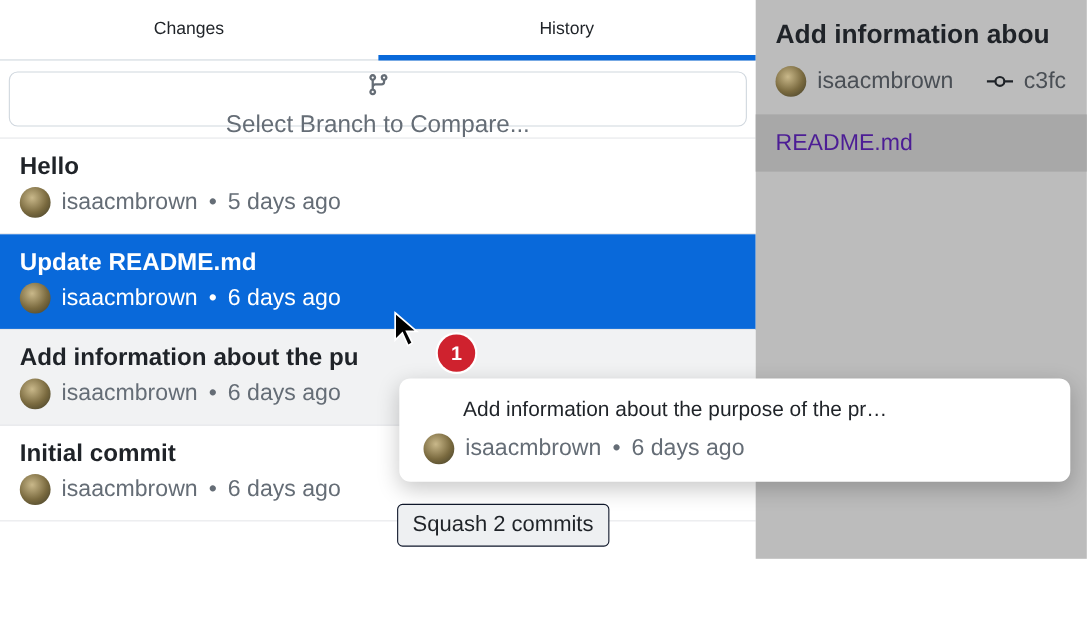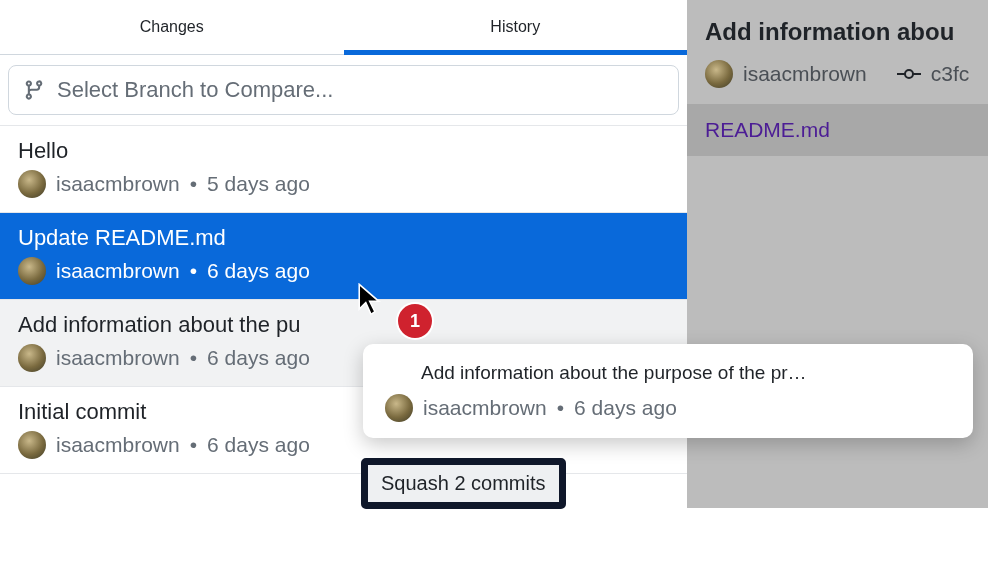--- a/index.html
+++ b/index.html
@@ -61,31 +61,32 @@
     .branch-select {
       display: flex;
       align-items: center;
       gap: 12px;
       height: 50px;
       border: 1px solid #d0d7de;
       border-radius: 8px;
       padding: 0 14px;
       color: #656d76;
       font-size: 22px;
+      flex-direction: column;
     }
     .branch-select svg { flex: 0 0 auto; }
     
     .commit-item {
       padding: 12px 18px 14px 18px;
       border-bottom: 1px solid #e5e7ea;
       cursor: pointer;
     }
     .commit-title {
       font-size: 22px;
-      font-weight: 400;
+      font-weight: 700;
       color: #1f2328;
       white-space: nowrap;
       overflow: hidden;
       text-overflow: ellipsis;
     }
     .commit-meta {
       display: flex;
       align-items: center;
       gap: 10px;
       margin-top: 6px;
@@ -162,21 +163,21 @@
       justify-content: center;
       box-shadow: 0 0 0 2px #fff;
       z-index: 5;
     }
     
     .tooltip {
       position: absolute;
       left: 361px;
       top: 458px;
       background: #eef0f2;
-      border: 7px solid #0f172a;
+      border: 1px solid #0f172a;
       border-radius: 5px;
       padding: 7px 13px;
       font-size: 20px;
       color: #1f2328;
     }
     
     .cursor {
       position: absolute;
       left: 357px;
       top: 283px;

